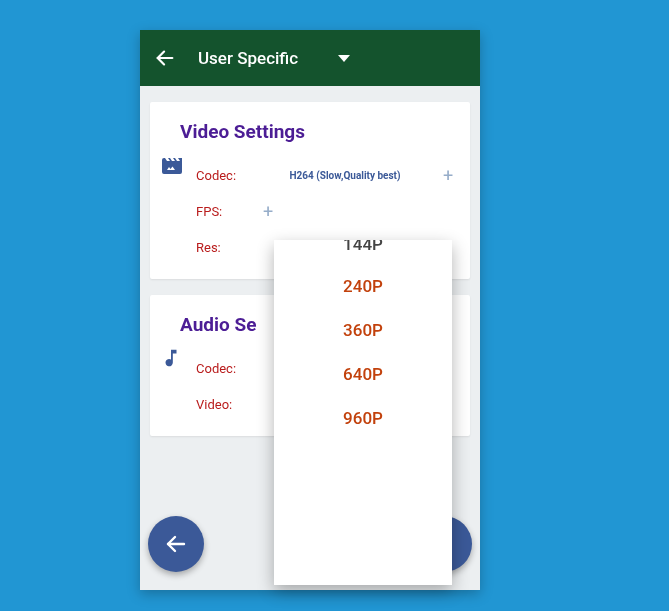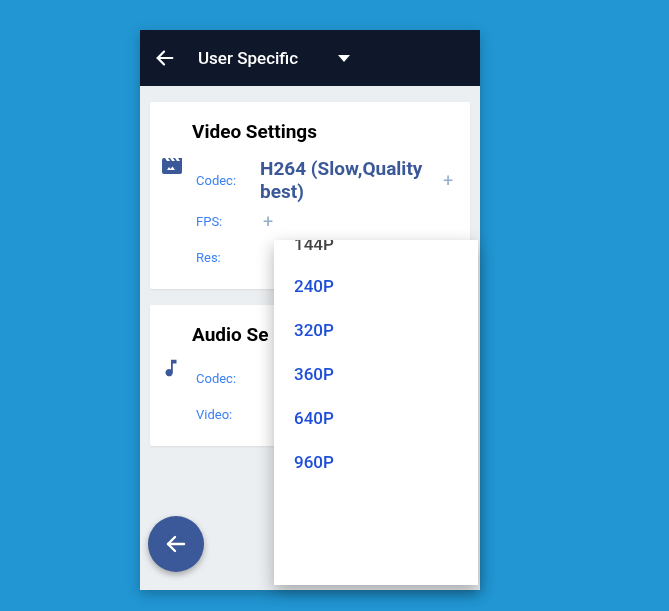--- a/index.html
+++ b/index.html
@@ -16,70 +16,70 @@
     left: 140px;
     top: 30px;
     width: 340px;
     height: 560px;
     background: #eceff1;
     box-shadow: 0 4px 12px rgba(0,0,0,0.25);
     overflow: hidden;
   }
   .header {
     height: 56px;
-    background: #0f172a;
+    background: #14532d;
     display: flex;
     align-items: center;
     color: #fff;
     padding: 0 14px;
     gap: 22px;
   }
   .header .back { display:flex; align-items:center; }
   .header .title-wrap { display:flex; align-items:center; gap: 40px; }
   .header-title { font-size: 17px; font-weight: 500; }
   .header .caret { width:0; height:0; border-left:6px solid transparent; border-right:6px solid transparent; border-top:7px solid #fff; }
   .section {
     margin: 16px 10px 0 10px;
     background: #fff;
     border-radius: 2px;
     padding: 18px 14px 14px 14px;
     box-shadow: 0 1px 2px rgba(0,0,0,0.08);
     position: relative;
   }
   .section-title {
-    color: #000000;
+    color: #4c1d95;
     font-weight: 700;
     font-size: 19px;
-    margin-left: 28px;
+    margin-left: 16px;
     margin-bottom: 14px;
   }
   .section-icon {
     position: absolute;
     left: 10px;
     top: 52px;
     color: #3b5998;
   }
   .row {
     display: flex;
     align-items: center;
     margin-left: 32px;
     min-height: 36px;
     gap: 10px;
   }
   .row-label {
     width: 54px;
     font-size: 13px;
-    color: #3b82f6;
+    color: #b91c1c;
   }
   .row-value {
     flex: 1;
-    text-align: left;
+    text-align: center;
     color: #3b5998;
     font-weight: 700;
-    font-size: 19px;
+    font-size: 10px;
   }
   .plus {
     color: #96adc9;
     font-size: 18px;
     font-weight: 400;
     width: 16px;
     text-align: center;
   }
   .fab {
     position: absolute;
@@ -102,31 +102,32 @@
     width: 100%;
     text-align: center;
     pointer-events: none;
   }
   .bottom-text .t1 { color: #3b5998; font-size: 17px; font-weight:500; }
   .bottom-text .t2 { color: #8fa2bd; font-size: 12px; margin-top: 2px; }
   .dropdown {
     position: absolute;
     left: 274px;
     top: 240px;
-    width: 204px;
+    width: 178px;
     height: 345px;
     background: #fff;
     box-shadow: 0 6px 16px rgba(0,0,0,0.3);
     overflow: hidden;
     padding-top: 6px;
+    text-align: center;
   }
   .dropdown-item {
     padding: 12px 20px;
     font-size: 17px;
-    color: #1d4ed8;
+    color: #c2410c;
     font-weight: 500;
   }
   .dropdown-item.clipped {
     margin-top: -12px;
     padding-top: 0;
     padding-bottom: 10px;
     color: #444;
   }
   svg { display: block; }
 </style>
@@ -197,17 +198,16 @@
         <polyline points="11 5 4 12 11 19"></polyline>
       </svg>
   </div>
   <div class="fab right"></div>
 
 </div>
 
 <div class="dropdown">
   <div class="dropdown-item clipped">144P</div>
   <div class="dropdown-item">240P</div>
-  <div class="dropdown-item">320P</div>
   <div class="dropdown-item">360P</div>
   <div class="dropdown-item">640P</div>
   <div class="dropdown-item">960P</div>
 </div>
 
 </body></html>

